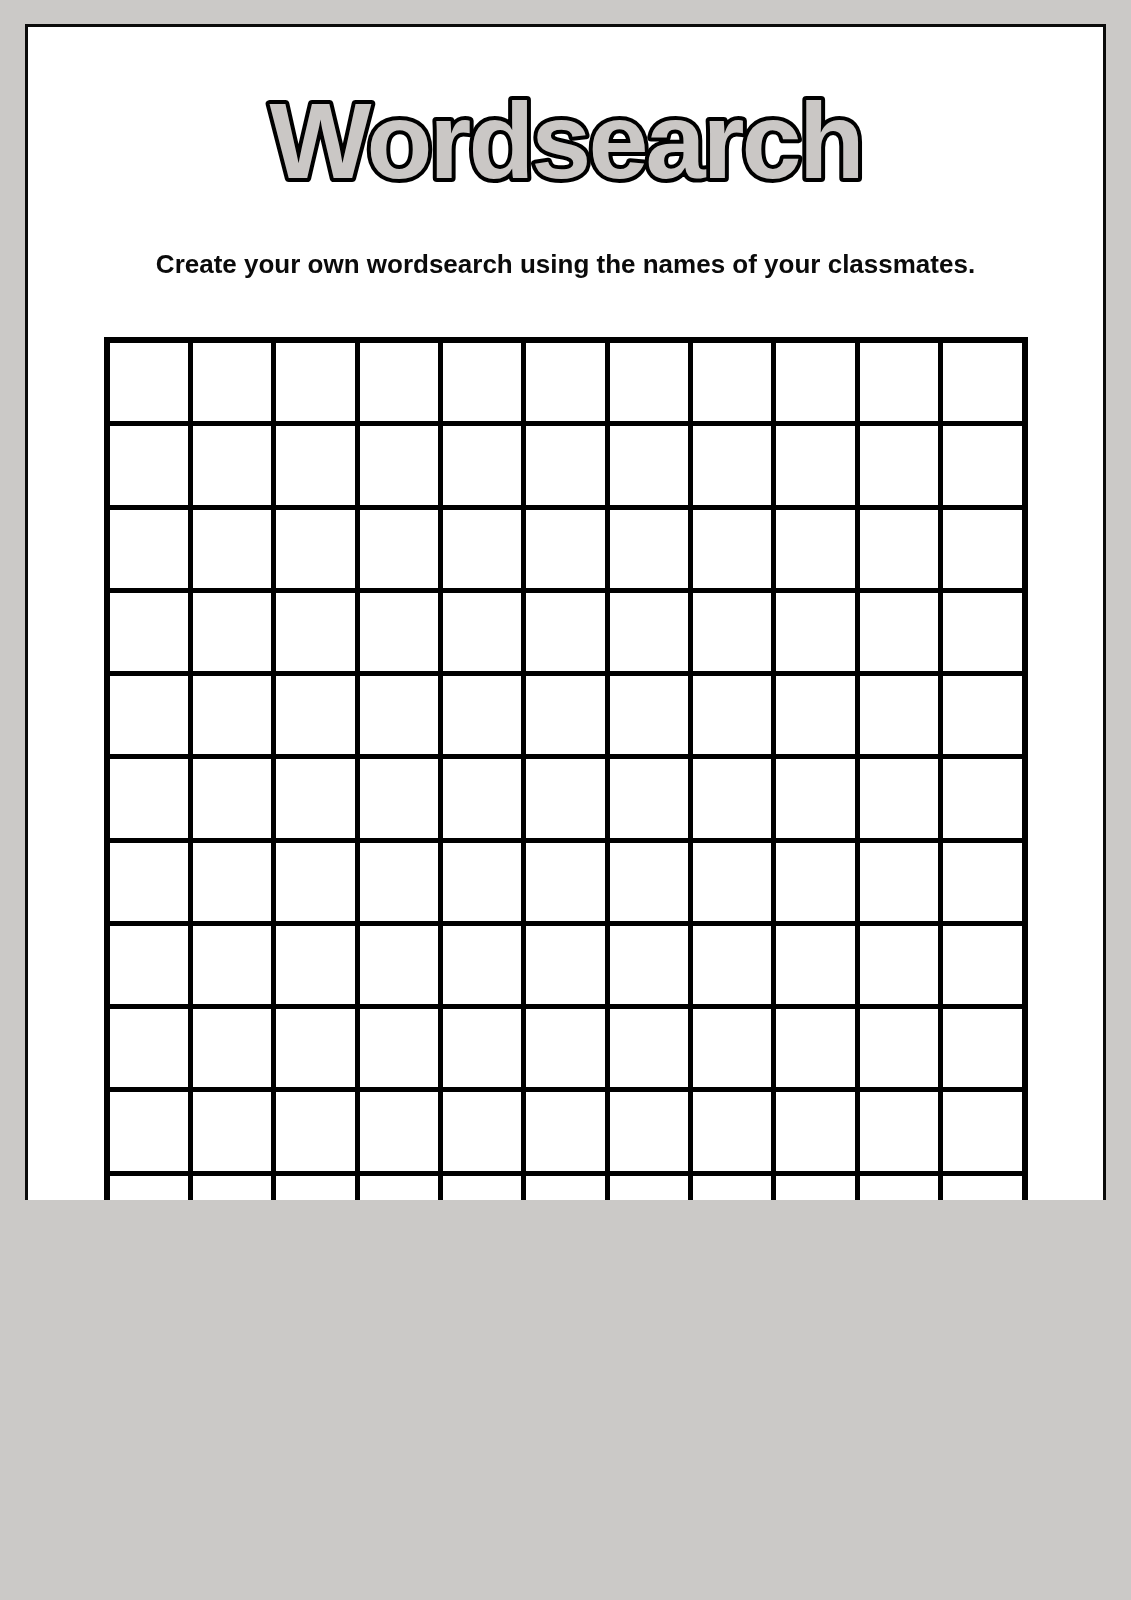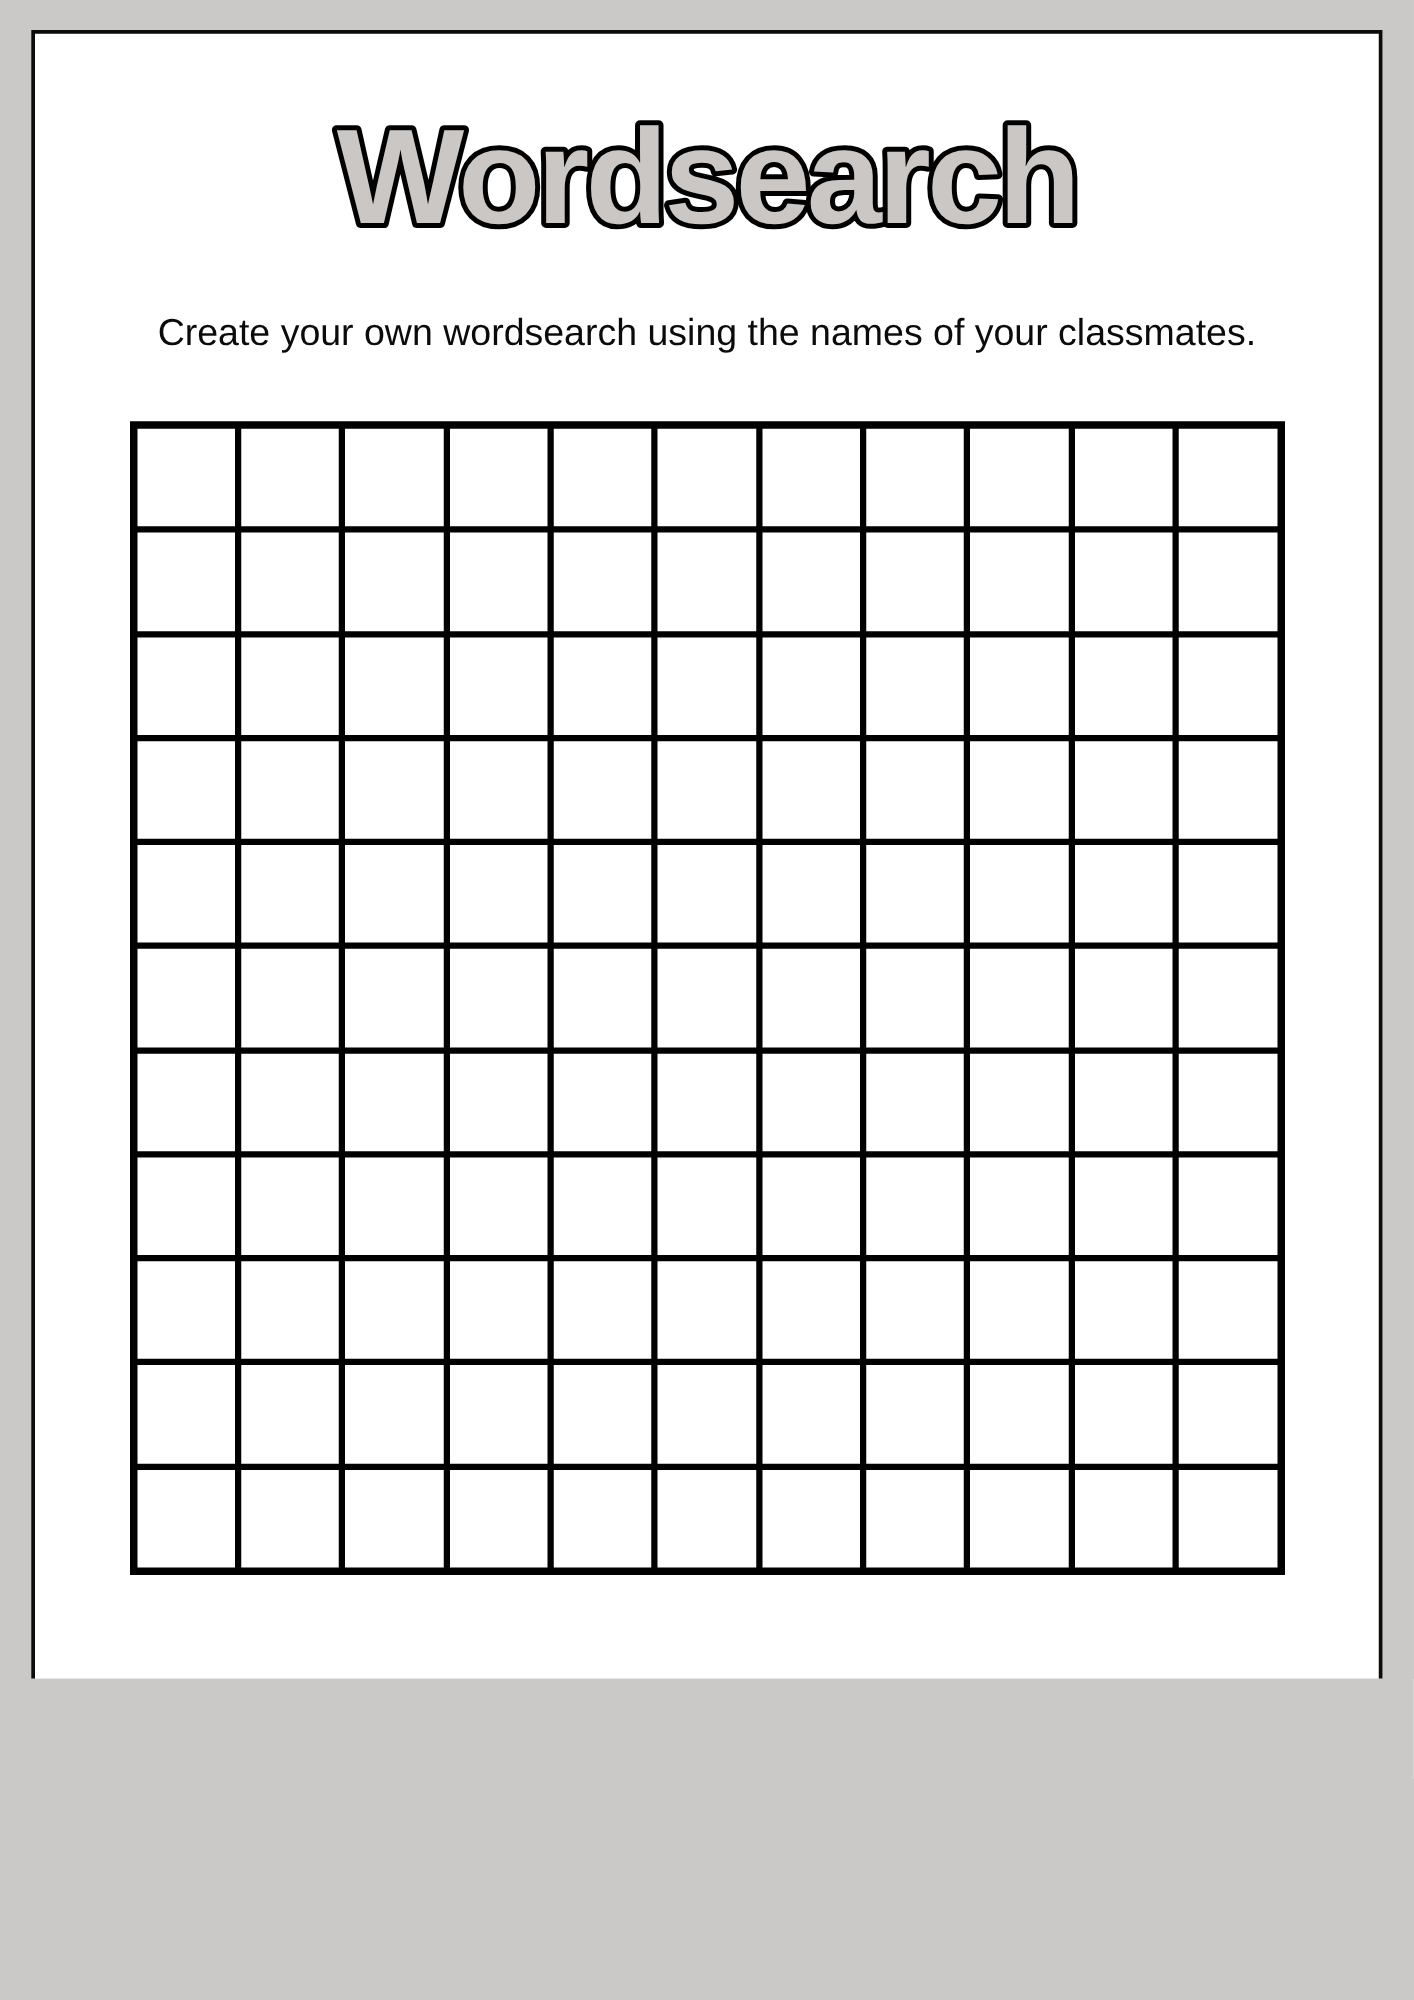--- a/index.html
+++ b/index.html
@@ -11,21 +11,21 @@
     --cell: #ffffff;
     --answer-line: #111111;
   }
   * { margin: 0; padding: 0; box-sizing: border-box; }
   html, body { background: var(--bg); }
   body { font-family: "Liberation Sans", sans-serif; }
 
   .stage {
     position: relative;
     width: 1131px;
-    height: 1343px;
+    height: 1200px;
     background: var(--bg);
     overflow: hidden;
   }
 
   .paper {
     position: absolute;
     left: 25px;
     top: 24px;
     width: 1081px;
     height: 1548px;
@@ -52,25 +52,26 @@
     stroke-linejoin: round;
     paint-order: stroke fill;
   }
 
   .instruction {
     position: absolute;
     top: 222px;
     left: 0;
     width: 100%;
     text-align: center;
-    font-size: 30px;
+    font-size: 26px;
     line-height: 1.2;
     letter-spacing: 0px;
     color: var(--ink);
     white-space: nowrap;
+    font-weight: bold;
   }
 
   .wordsearch-grid {
     position: absolute;
     top: 310px;
     left: 50%;
     transform: translateX(-50%);
     width: 924px;
     height: 923px;
     background: var(--grid-line);

